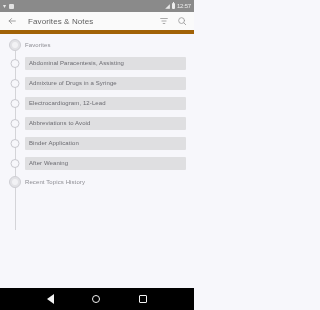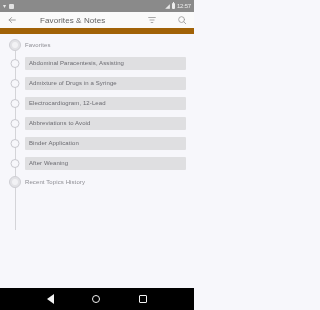--- a/index.html
+++ b/index.html
@@ -20,22 +20,22 @@
   .sb-right { margin-left:auto; display:flex; align-items:center; gap:2px; }
   .sb-glyph { font-size:6px; color:#e8e8e8; line-height:1; }
   .sb-time { font-size:6px; color:#ededed; line-height:1; letter-spacing:-.2px; }
   .sb-sq { width:5px; height:5px; background:#e2e2e2; border-radius:1px; }
   .sb-batt { width:3px; height:6px; background:#ededed; border-radius:1px; position:relative; }
   .sb-batt:after { content:""; position:absolute; top:-1px; left:1px; width:1px; height:1px; background:#ededed; }
 
   
   .appbar {
     height:22px; flex:0 0 22px; background:#fafafa;
-    display:flex; align-items:center; padding:0 6px; gap:18px;
-    border-bottom:6px solid #a16207;
+    display:flex; align-items:center; padding:0 6px; gap:6px;
+    border-bottom:4px solid #a16207;
   }
   .appbar-title { font-size:8px; color:#5f5f5f; letter-spacing:.1px; flex:1; margin-left:4px; }
   .ic { width:12px; height:12px; display:flex; align-items:center; justify-content:center; color:#9a9a9a; }
   .ic svg { display:block; }
 
   
   .content { flex:1 1 auto; position:relative; background:#f7f7fb; overflow:hidden; }
   .timeline { position:absolute; left:0; top:0; right:0; bottom:0; padding-top:3px; }
   .tl-line {
     position:absolute; left:15px; top:6px; bottom:auto; height:190px;

